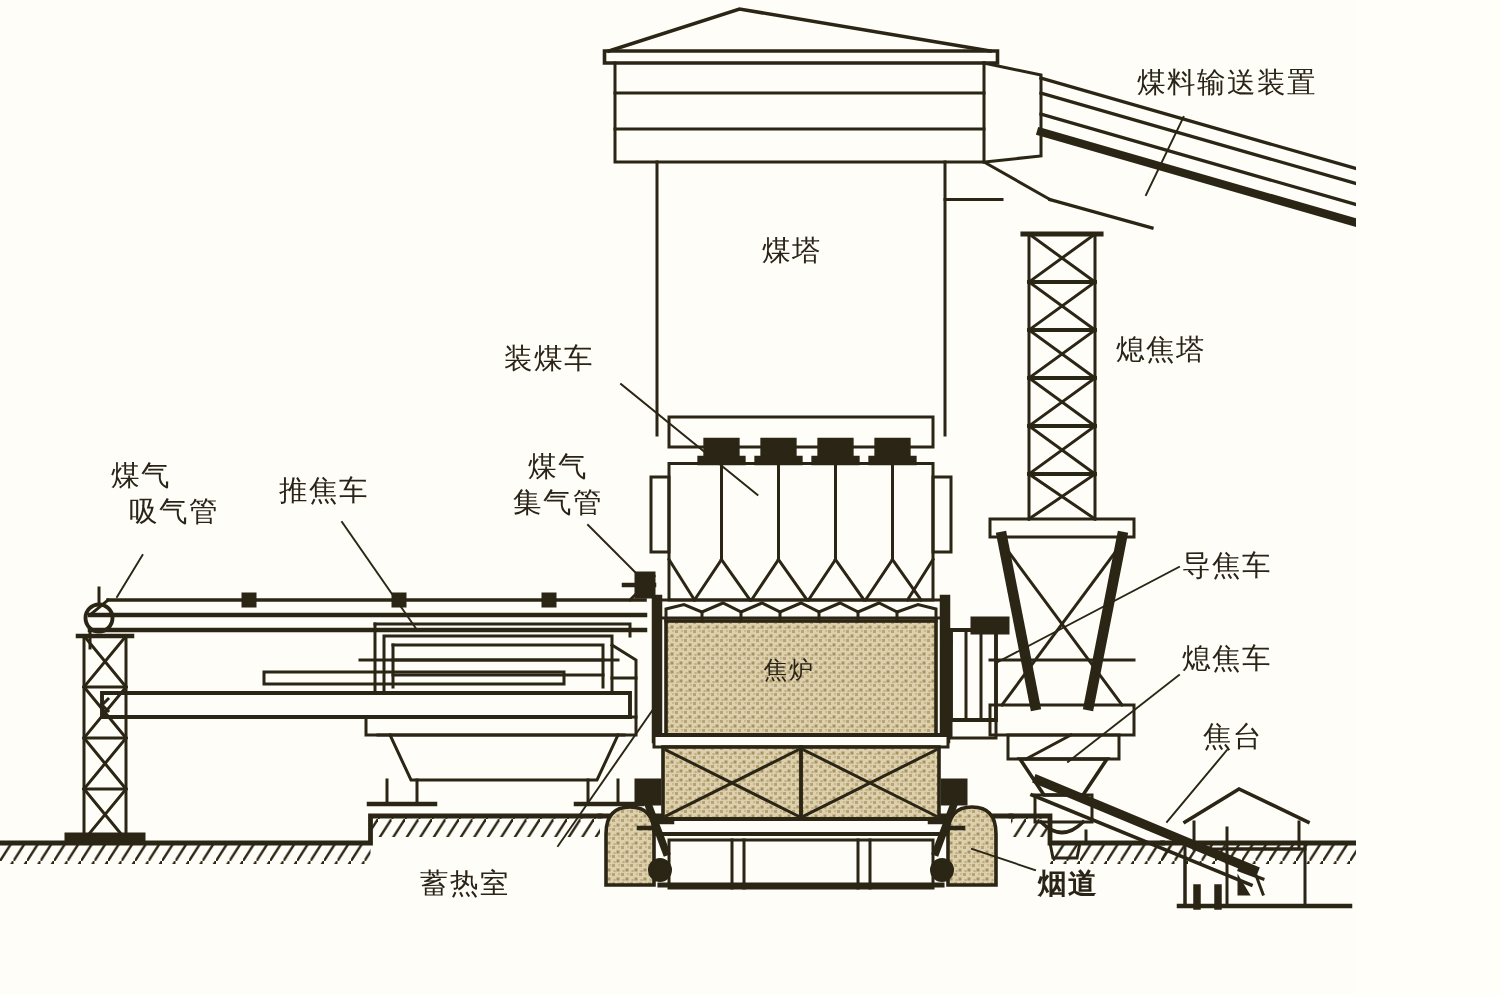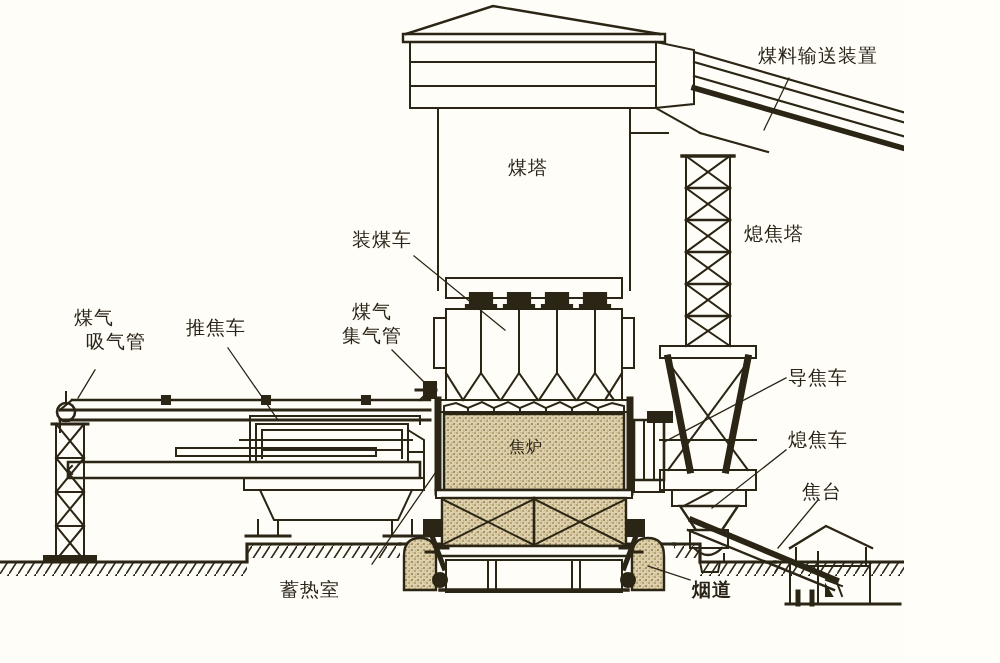--- a/index.html
+++ b/index.html
@@ -314,21 +314,21 @@
         <path d="M818 500 L778 548"></path>
         <path d="M372 564 L436 472"></path>
         <path d="M690 580 L648 566"></path>
       </g>
     </g>
   </svg>
 
   <div class="lbl" style="left:758px;top:44px;">煤料输送装置</div>
   <div class="lbl" style="left:508px;top:156px;">煤塔</div>
   <div class="lbl" style="left:744px;top:222px;text-align:right;">熄焦塔</div>
-  <div class="lbl" style="left:352px;top:228px;">装煤车</div>
+  <div class="lbl" style="left:336px;top:228px;">装煤车</div>
   <div class="lbl ctr" style="left:330px;top:300px;width:84px;">煤气</div>
   <div class="lbl ctr" style="left:330px;top:324px;width:84px;">集气管</div>
   <div class="lbl ctr" style="left:52px;top:306px;width:84px;">煤气</div>
   <div class="lbl ctr" style="left:42px;top:330px;width:104px;text-align:right;">吸气管</div>
   <div class="lbl" style="left:186px;top:316px;">推焦车</div>
   <div class="lbl" style="left:788px;top:366px;">导焦车</div>
   <div class="lbl" style="left:788px;top:428px;">熄焦车</div>
   <div class="lbl" style="left:802px;top:480px;">焦台</div>
   <div class="lbl" style="left:509px;top:438px;font-size:16px;">焦炉</div>
   <div class="lbl" style="left:280px;top:578px;">蓄热室</div>

